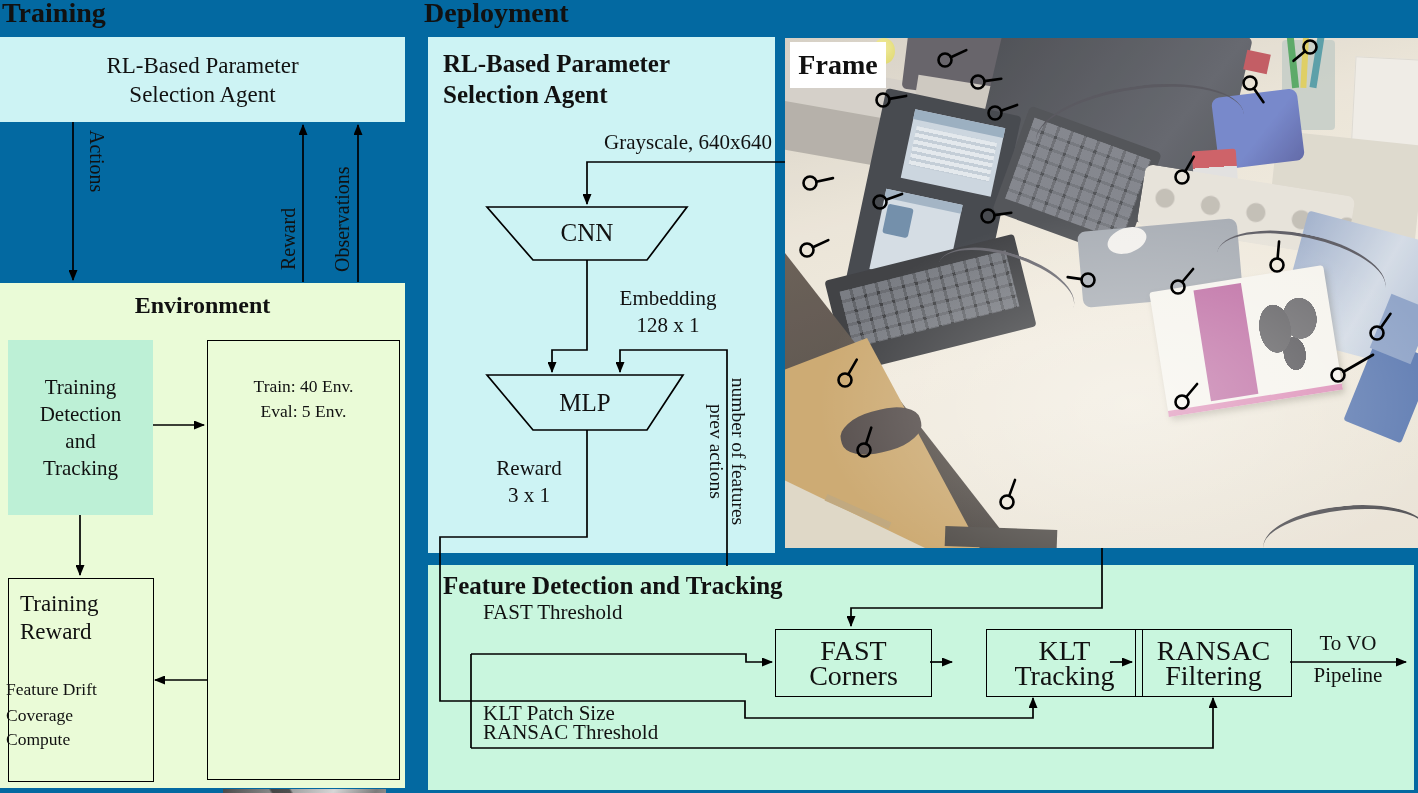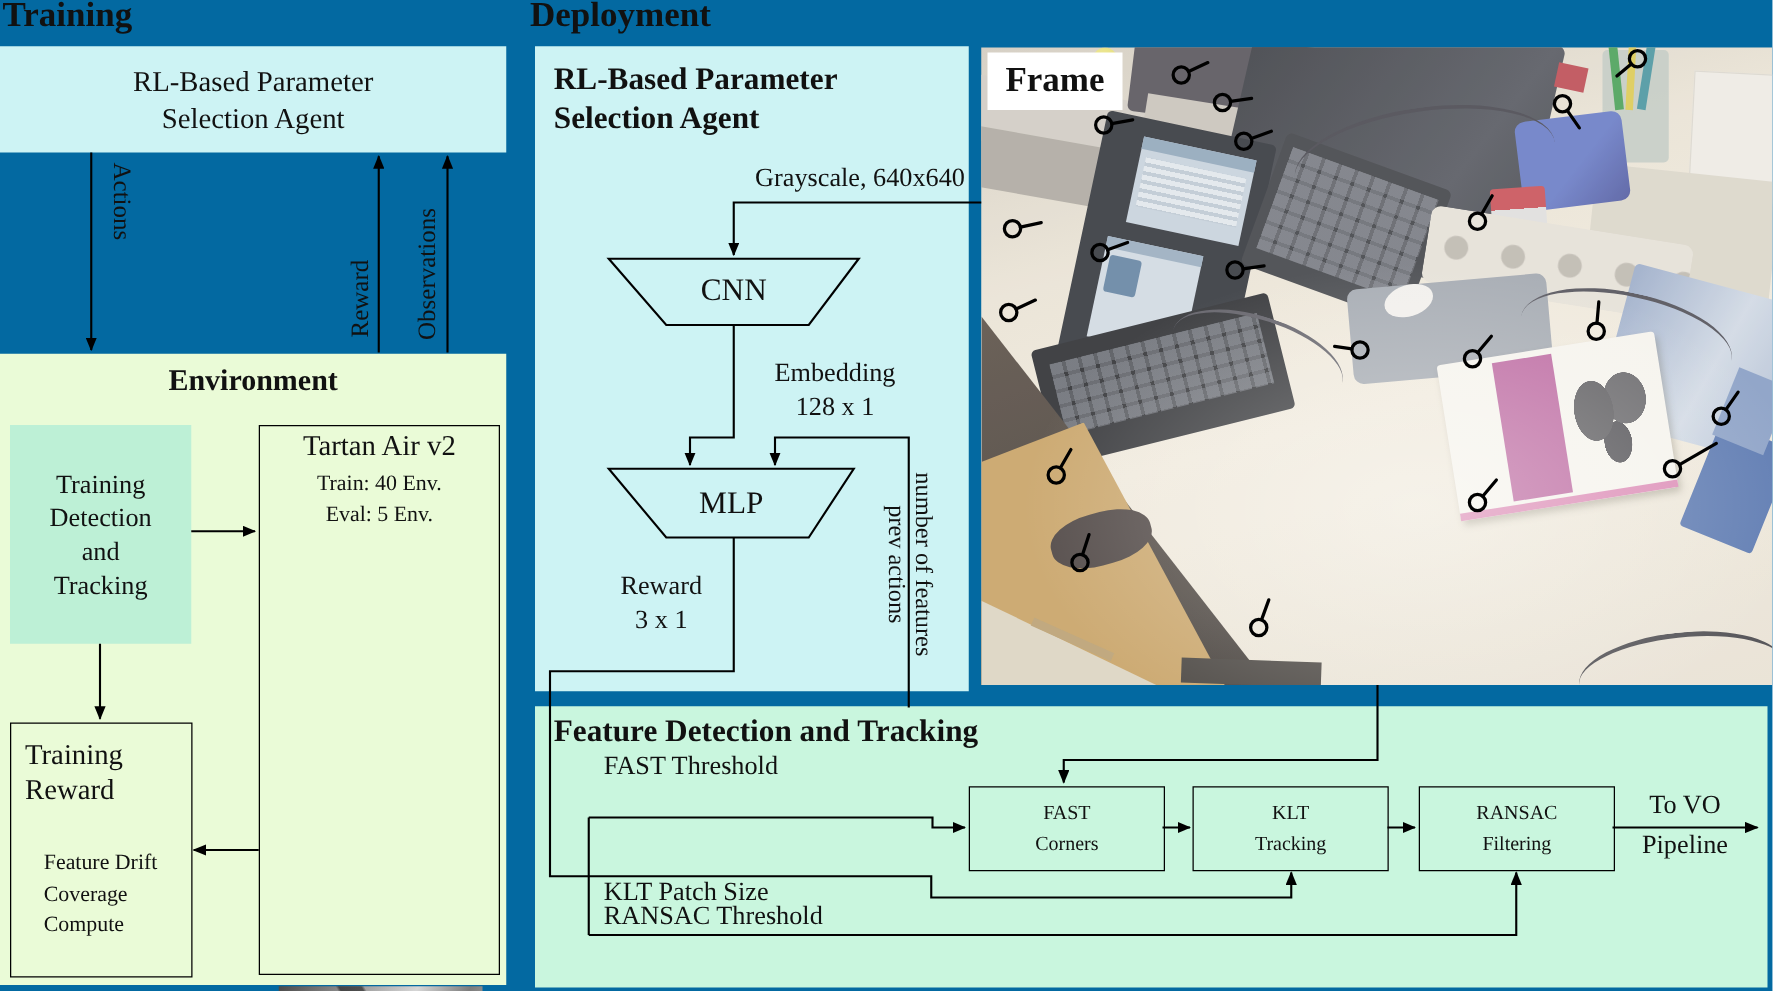--- a/index.html
+++ b/index.html
@@ -26,45 +26,45 @@
     linear-gradient(60deg, rgba(0,0,0,0) 54%, rgba(25,25,25,.6) 55% 62%, rgba(0,0,0,0) 63%),
     radial-gradient(55px 40px at 72% 22%, #ececec 0 55%, rgba(0,0,0,0) 56%),
     radial-gradient(45px 55px at 88% 55%, #e2e2e2 0 50%, rgba(0,0,0,0) 51%),
     radial-gradient(70px 45px at 52% 35%, #f1f1f1 0 45%, rgba(0,0,0,0) 46%),
     radial-gradient(18px 14px at 30% 55%, #222 0 60%, rgba(0,0,0,0) 61%),
     radial-gradient(12px 10px at 62% 70%, #1a1a1a 0 60%, rgba(0,0,0,0) 61%),
     radial-gradient(26px 20px at 80% 85%, #2e2e2e 0 55%, rgba(0,0,0,0) 56%),
     linear-gradient(118deg,#4a4a4a 0%,#8f8f8f 22%,#d6d6d6 45%,#7c7c7c 62%,#b5b5b5 78%,#5d5d5d 100%);}
   #t-reward{left:8px;top:578px;width:144px;height:202px;border:1.6px solid #000;padding:0;}
   .rew-title{position:absolute;left:20px;font-size:23px;line-height:28px;}
-  .rew-item{position:absolute;left:35px;font-size:17.5px;line-height:24px;}
+  .rew-item{position:absolute;left:6px;font-size:17.5px;line-height:24px;}
   
   #d-agent{left:428px;top:37px;width:347px;height:516px;background:var(--cyan);}
   #d-agent-title{left:443px;top:48px;width:320px;font-size:25px;font-weight:700;line-height:31px;}
   #grayscale-label{left:500px;top:130px;width:272px;text-align:right;font-size:21px;}
   #cnn-label{left:537px;top:216px;width:100px;height:34px;font-size:25px;}
   #embed-label{left:588px;top:285px;width:160px;font-size:21px;line-height:27px;text-align:center;}
   #mlp-label{left:535px;top:386px;width:100px;height:34px;font-size:25px;}
   #action-label{left:464px;top:455px;width:130px;font-size:21px;line-height:27px;text-align:center;}
   .rot90{transform:rotate(90deg);transform-origin:top left;}
   .rotm90{transform:rotate(-90deg);transform-origin:top left;}
   #obs-block{left:749px;top:350px;width:203px;font-size:19.5px;line-height:22px;text-align:center;}
   #actions-label{left:108px;top:130px;width:80px;font-size:20px;}
   #reward-label{left:277px;top:270px;width:80px;font-size:20px;}
   #observations-label{left:331px;top:272px;width:132px;font-size:20px;}
   
   #photo{left:785px;top:38px;width:633px;height:510px;overflow:hidden;
     background:linear-gradient(165deg,#cfc9bd 0%,#e8e2d4 30%,#efe9dc 55%,#e6e0d2 100%);}
   .ph{position:absolute;}
-  #frame-label{left:790px;top:42px;width:108px;height:46px;background:#fff;font-size:28px;font-weight:700;}
+  #frame-label{left:790px;top:42px;width:96px;height:46px;background:#fff;font-size:28px;font-weight:700;}
   
   #d-fdt{left:428px;top:565px;width:986px;height:225px;background:var(--deploy);}
   #d-fdt-h{left:443px;top:572px;width:600px;font-size:25px;font-weight:700;}
   .param{position:absolute;left:483px;font-size:21px;}
-  .dbox{position:absolute;top:629px;width:155px;height:66px;border:1.6px solid #000;font-size:16px;line-height:25px;}
+  .dbox{position:absolute;top:629px;width:155px;height:66px;border:1.6px solid #000;font-size:28px;line-height:25px;}
   #out-label1{left:1303px;top:631px;width:90px;text-align:center;font-size:21px;}
   #out-label2{left:1303px;top:663px;width:90px;text-align:center;font-size:21px;}
   svg.layer{position:absolute;left:0;top:0;pointer-events:none;}
   .feat-c{fill:none;stroke:#000;stroke-width:2.6px;}
   .feat-l{stroke:#000;stroke-width:2.6px;stroke-linecap:round;}
 </style>
 </head>
 <body>
 
 <div id="canvas">
@@ -88,21 +88,20 @@
     <div>Training</div>
     <div>Detection</div>
     <div>and</div>
     <div>Tracking</div>
   </div>
 
   <div class="abs" id="tartan">
     <div class="t-img" id="timg1" style="left:15px;"></div>
 
   </div>
-  <div class="abs" id="tartan-title">Tartan Air v2</div>
   <div class="abs" id="tartan-train">Train: 40 Env.</div>
   <div class="abs" id="tartan-eval">Eval: 5 Env.</div>
 
   <div class="abs" id="t-reward"></div>
   <div class="abs rew-title" style="top:590px;">Training</div>
   <div class="abs rew-title" style="top:618px;">Reward</div>
   <div class="abs rew-item" style="top:677px;">Feature Drift</div>
   <div class="abs rew-item" style="top:703px;">Coverage</div>
   <div class="abs rew-item" style="top:727px;">Compute</div>
 
@@ -255,21 +254,21 @@
   <div class="abs" id="d-fdt"></div>
   <div class="abs" id="d-fdt-h">Feature Detection and Tracking</div>
   <div class="abs param" style="top:600px;">FAST Threshold</div>
   <div class="abs param" style="top:673px;margin-top:28px;">KLT Patch Size</div>
   <div class="abs param" style="top:720px;">RANSAC Threshold</div>
 
   <div class="dbox colcenter" style="left:775px;">
     <div>FAST</div>
     <div>Corners</div>
   </div>
-  <div class="dbox colcenter" style="left:954px;">
+  <div class="dbox colcenter" style="left:986px;">
     <div>KLT</div>
     <div>Tracking</div>
   </div>
   <div class="dbox colcenter" style="left:1135px;">
     <div>RANSAC</div>
     <div>Filtering</div>
   </div>
   <div class="abs" id="out-label1">To VO</div>
   <div class="abs" id="out-label2">Pipeline</div>
 

